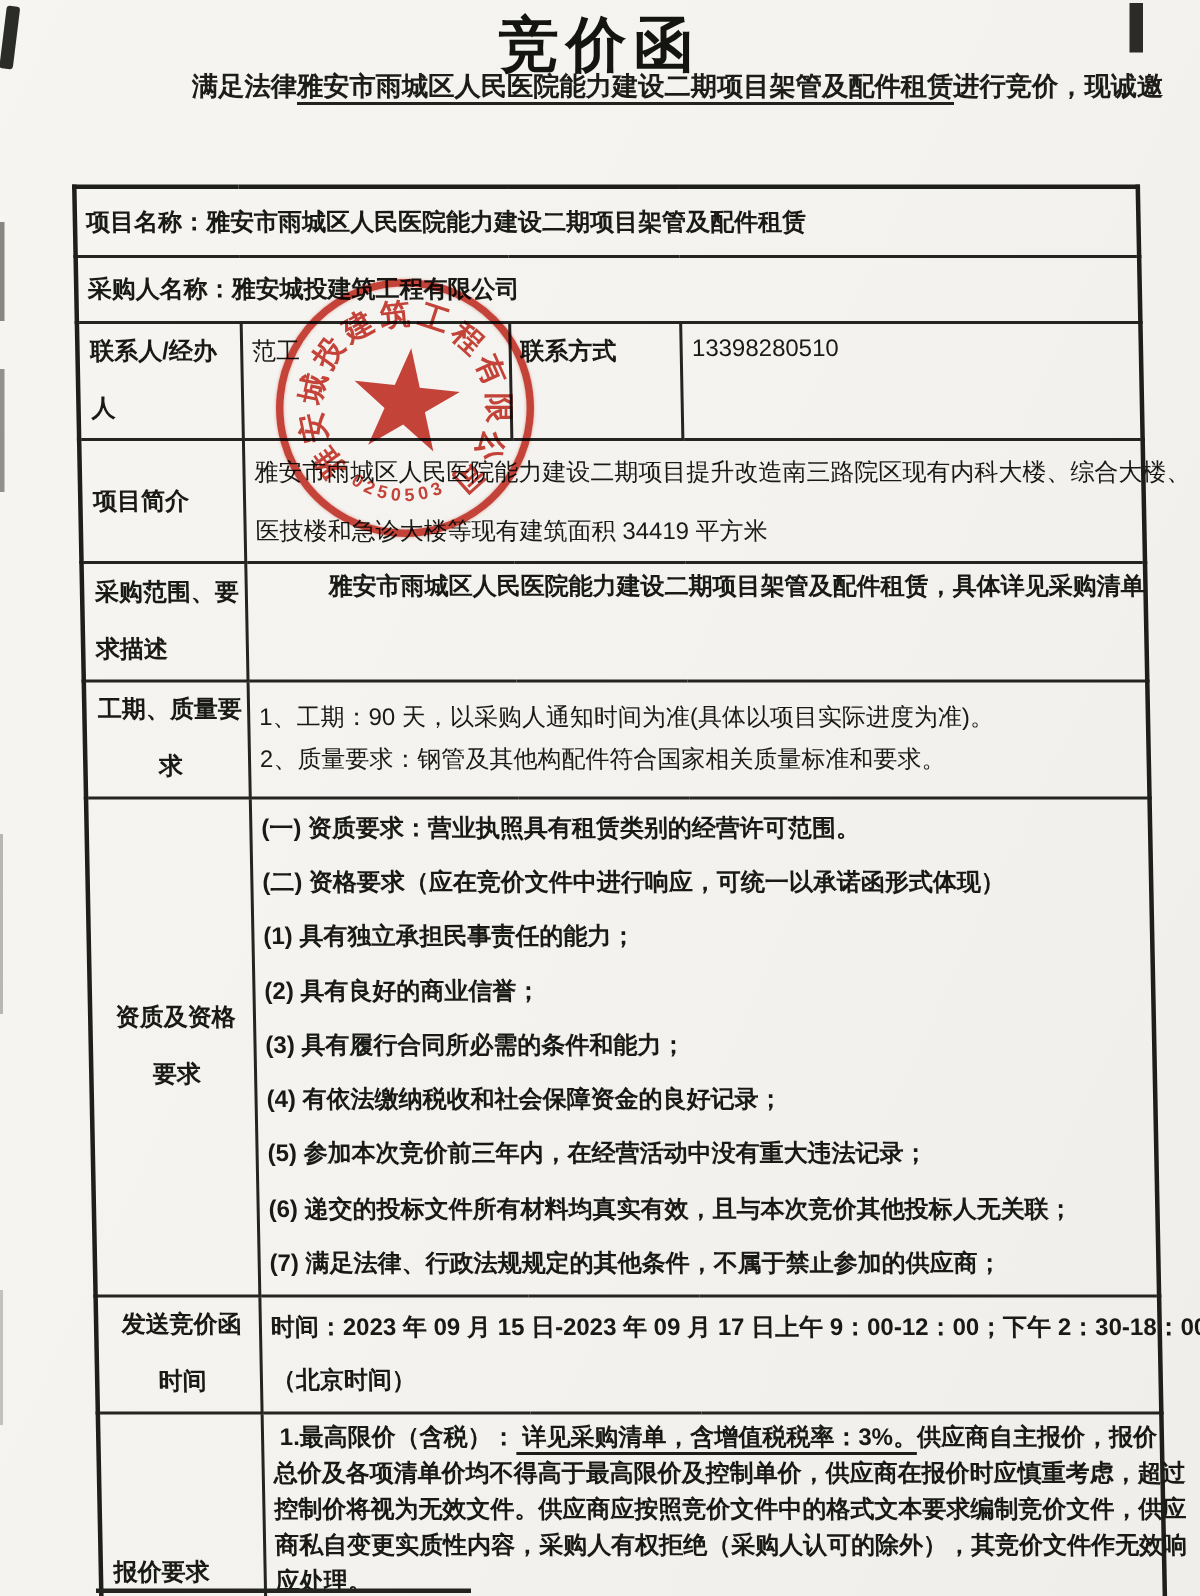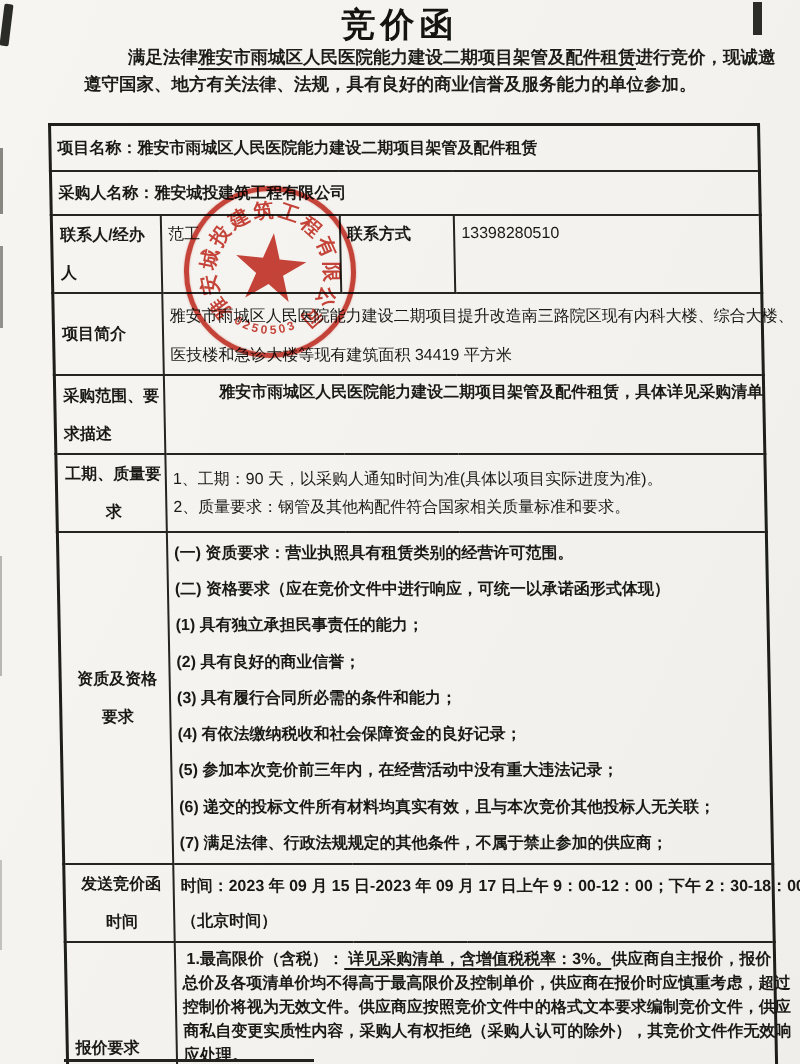--- a/index.html
+++ b/index.html
@@ -6,21 +6,21 @@
   body{
     width:800px;height:1064px;overflow:hidden;position:relative;
     background:#f4f3ef;
     font-family:"Liberation Sans", sans-serif;
     color:#1b1b18;
   }
   .page{position:absolute;inset:0;background:linear-gradient(115deg,#f6f5f1 0%,#f3f2ee 55%,#efeeea 100%);}
   
   .title{
     position:absolute;top:2px;left:0;width:800px;text-align:center;
-    font-size:34px;font-weight:bold;letter-spacing:5px;color:#141411;
+    font-size:40px;font-weight:bold;letter-spacing:5px;color:#141411;
   }
   .intro{position:absolute;left:84px;top:44px;width:676px;font-size:17.5px;line-height:27px;font-weight:600;color:#1c1c19;}
   .intro .l1{text-indent:44px;white-space:nowrap;}
   .intro .l2{white-space:nowrap;}
   .u-proj{border-bottom:2px solid #22221f;padding-bottom:1px;}
   
   .tablewrap{position:absolute;left:48px;top:123px;width:712px;transform:skewX(1.1deg);transform-origin:0 0;}
   table{border-collapse:collapse;table-layout:fixed;width:712px;background:transparent;}
   td{border:2px solid #242420;padding:0 6px;font-size:16px;vertical-align:middle;color:#191916;}
   table{border:3px solid #1e1e1a;}
@@ -91,21 +91,20 @@
   <div class="art art-tl"></div>
   <div class="art art-tr"></div>
   <div class="art art-l1"></div>
   <div class="art art-l2"></div>
   <div class="art art-l3"></div>
   <div class="art art-l4"></div>
 
   <div class="title">竞价函</div>
   <div class="intro">
     <div class="l1"><span>满足法律</span><span class="u-proj">雅安市雨城区人民医院能力建设二期项目架管及配件租赁</span><span>进行竞价，现诚邀</span></div>
-    <div class="l2">遵守国家、地方有关法律、法规，具有良好的商业信誉及服务能力的单位参加。</div>
   </div>
 
   <div class="tablewrap">
     <table>
       <colgroup>
           <col class="c1">
           <col class="c2">
           <col class="c3">
           <col class="c4">
         </colgroup>

